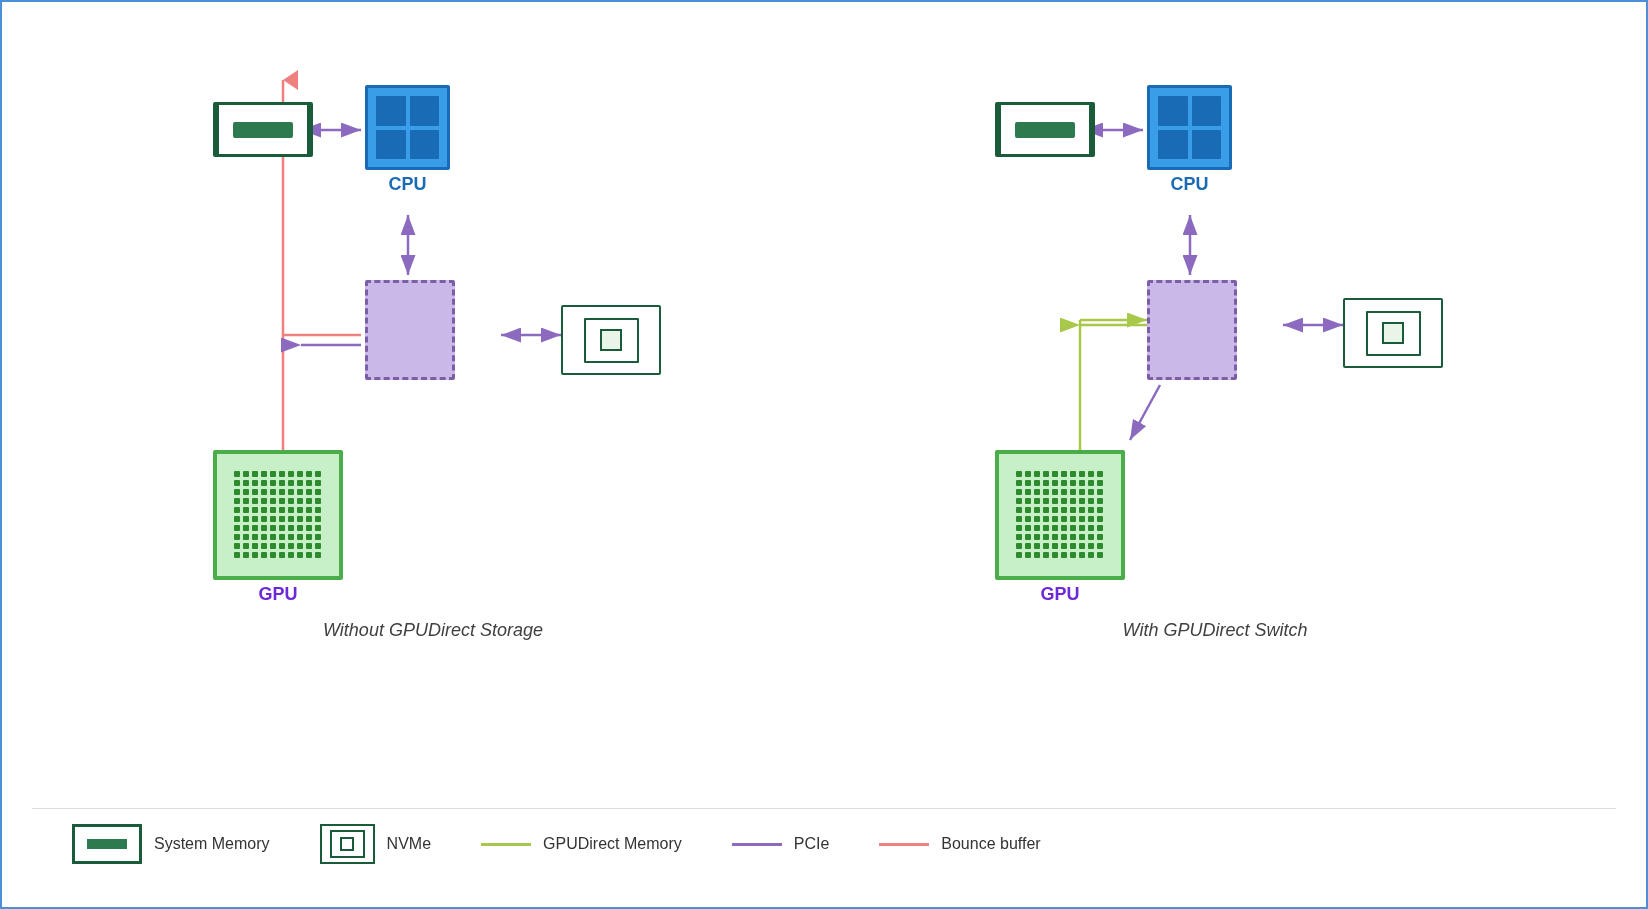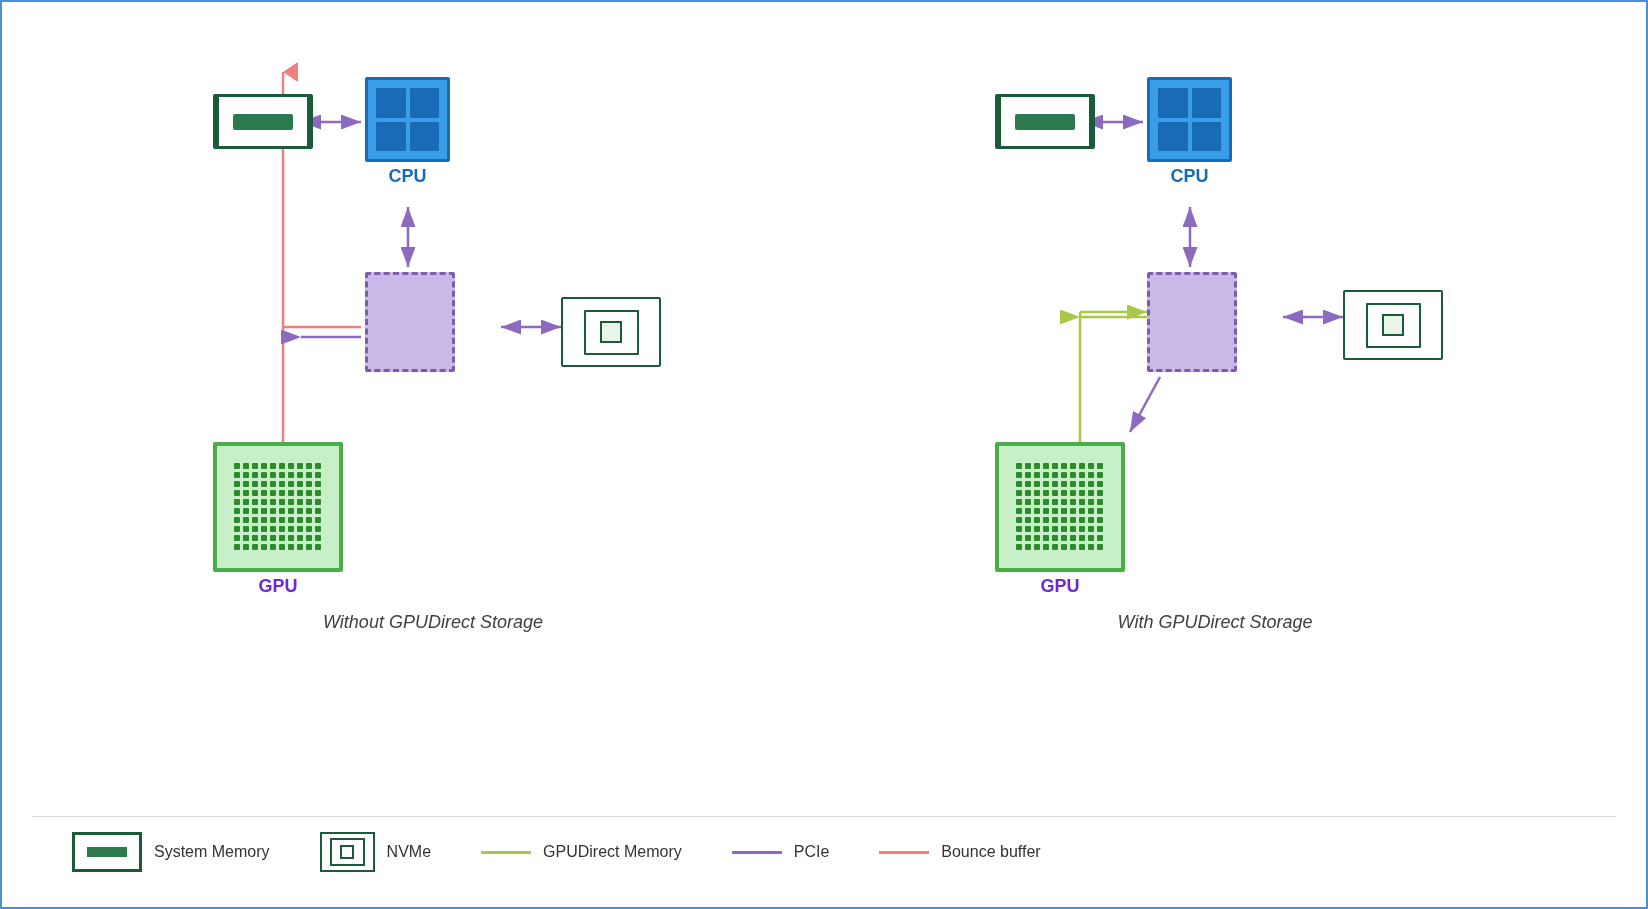--- a/index.html
+++ b/index.html
@@ -9,21 +9,21 @@
       background: #ffffff;
       font-family: Arial, sans-serif;
       overflow: hidden;
       border: 2px solid #4a90d9;
     }
     .main-container {
       width: 100%;
       height: 100%;
       display: flex;
       flex-direction: column;
-      padding: 20px 30px;
+      padding: 28px 30px;
     }
     .diagrams-row {
       display: flex;
       flex-direction: row;
       flex: 1;
       gap: 60px;
       padding: 20px 40px;
     }
     .diagram-section {
       flex: 1;
@@ -584,21 +584,21 @@
                 <div class="gpu-dot"></div>
                 <div class="gpu-dot"></div>
                 <div class="gpu-dot"></div>
                 <div class="gpu-dot"></div>
             </div>
           </div>
           <div class="gpu-label">GPU</div>
         </div>
 
       </div>
-      <div class="diagram-title">With GPUDirect Storage</div>
+      <div class="diagram-title">With GPUDirect Switch</div>
     </div>
 
   </div>
 
   <div class="legend-section">
 
     <div class="legend-item">
       <div class="legend-icon">
         <div class="legend-sys-mem">
           <div class="legend-sys-mem-bar"></div>

